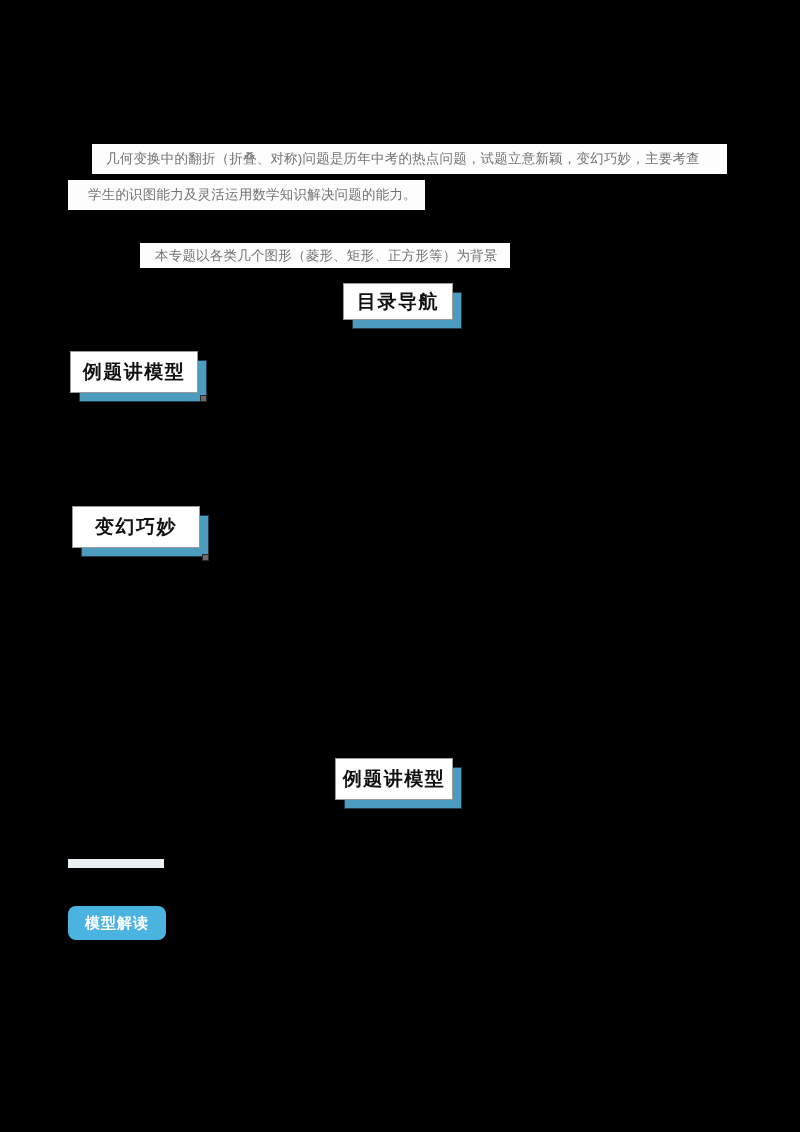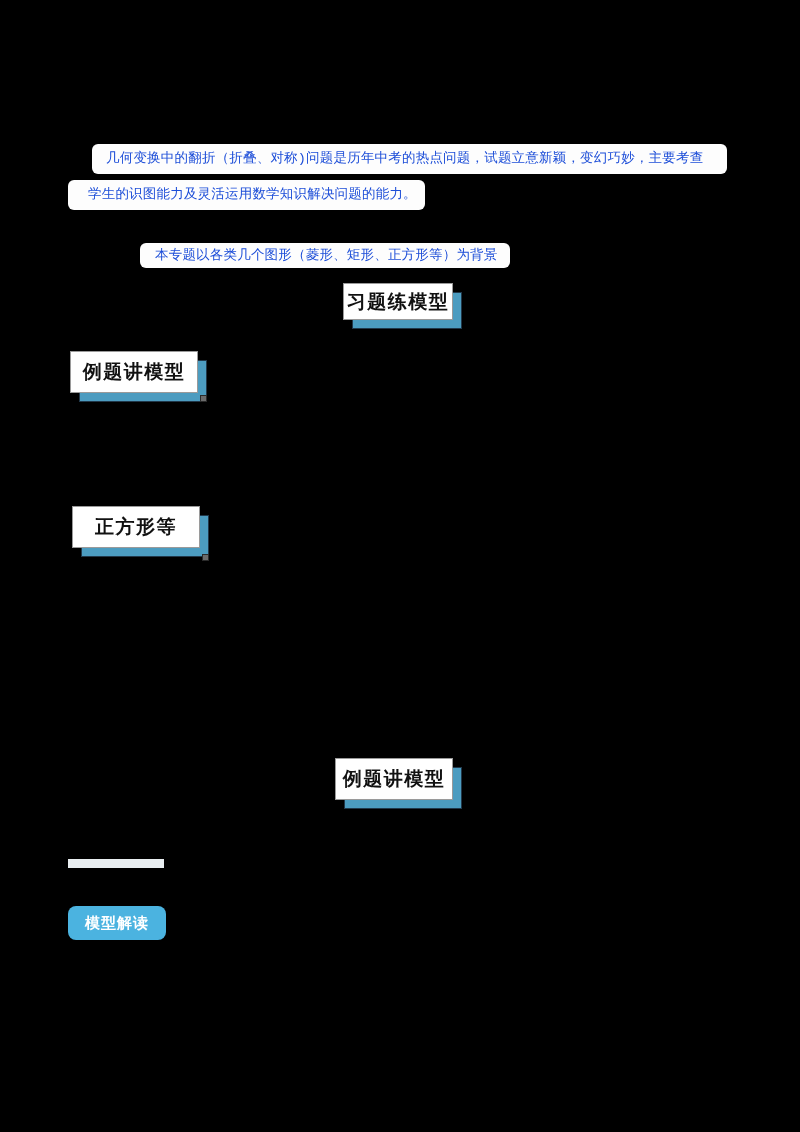--- a/index.html
+++ b/index.html
@@ -21,30 +21,29 @@
     left: 0; top: 0;
     width: 800px;
     height: 1132px;
     background: #000000;
   }
 
   
   .text-strip {
     position: absolute;
     background: #fdfdfd;
-    color: #1d4ed8;
-    font-family: Liberation Mono, monospace;
+    color: #737373;
+    font-family: Liberation Sans, sans-serif;
     font-size: 13.5px;
     line-height: 1.0;
     white-space: nowrap;
     overflow: hidden;
     display: flex;
     align-items: center;
     letter-spacing: 0.2px;
-    border-radius: 6px;
   }
 
   .p1-line1 {
     left: 92px;  top: 144px;
     width: 635px; height: 30px;
     padding-left: 14px;
     box-sizing: border-box;
   }
   .p1-line2 {
     left: 68px;  top: 180px;
@@ -133,32 +132,32 @@
 <div class="page">
 
   <div class="text-strip p1-line1">几何变换中的翻折（折叠、对称)问题是历年中考的热点问题，试题立意新颖，变幻巧妙，主要考查</div>
 
   <div class="text-strip p1-line2">学生的识图能力及灵活运用数学知识解决问题的能力。</div>
 
   <div class="text-strip p2-line1">本专题以各类几个图形（菱形、矩形、正方形等）为背景</div>
 
   <div class="box-btn" id="btn-mulu">
     <div class="shadow"></div>
-    <div class="face">习题练模型</div>
+    <div class="face">目录导航</div>
   </div>
 
   <div class="box-btn" id="btn-lt1">
     <div class="shadow"></div>
     <div class="face">例题讲模型</div>
     <div class="handle"></div>
   </div>
 
   <div class="box-btn" id="btn-xt1">
     <div class="shadow"></div>
-    <div class="face">正方形等</div>
+    <div class="face">变幻巧妙</div>
     <div class="handle"></div>
   </div>
 
   <div class="box-btn" id="btn-lt2">
     <div class="shadow"></div>
     <div class="face">例题讲模型</div>
   </div>
 
   <div class="pill-halo"></div>
   <div class="pill-btn">模型解读</div>

